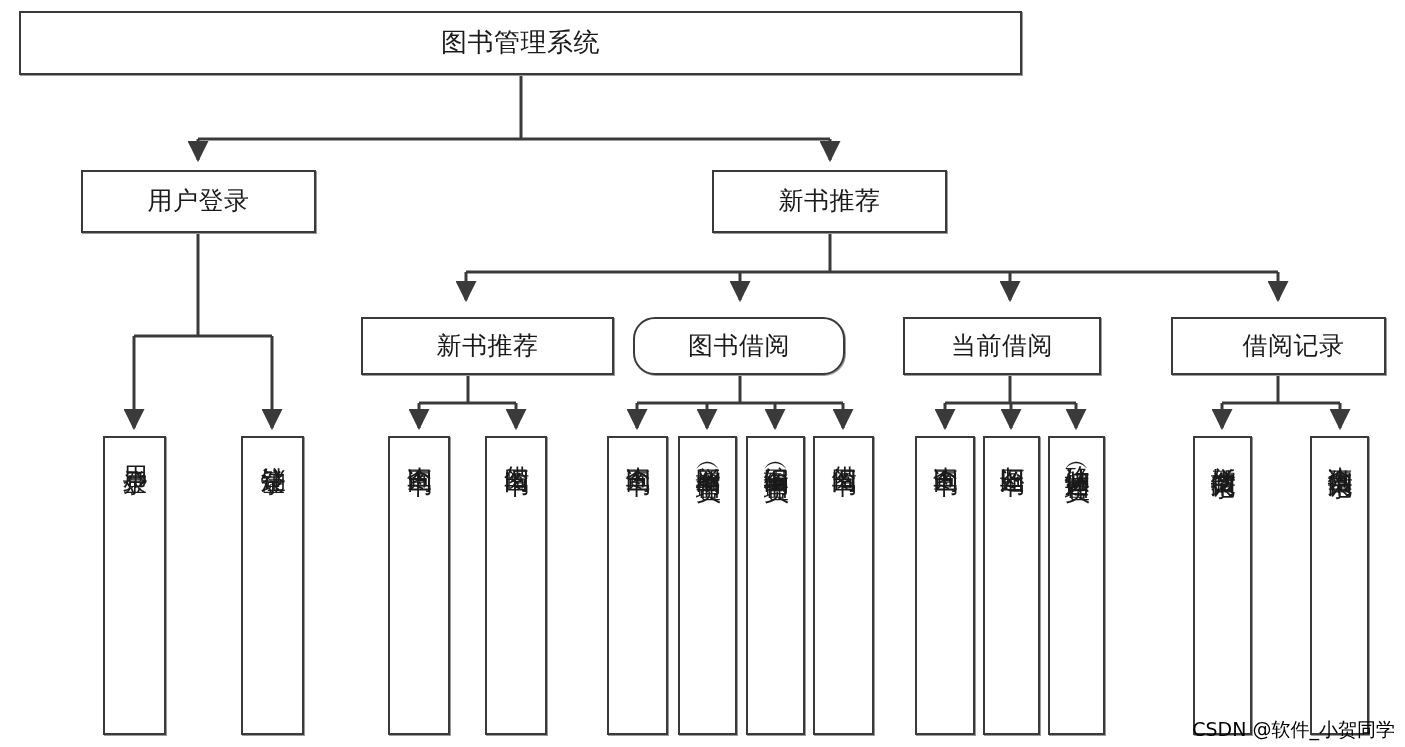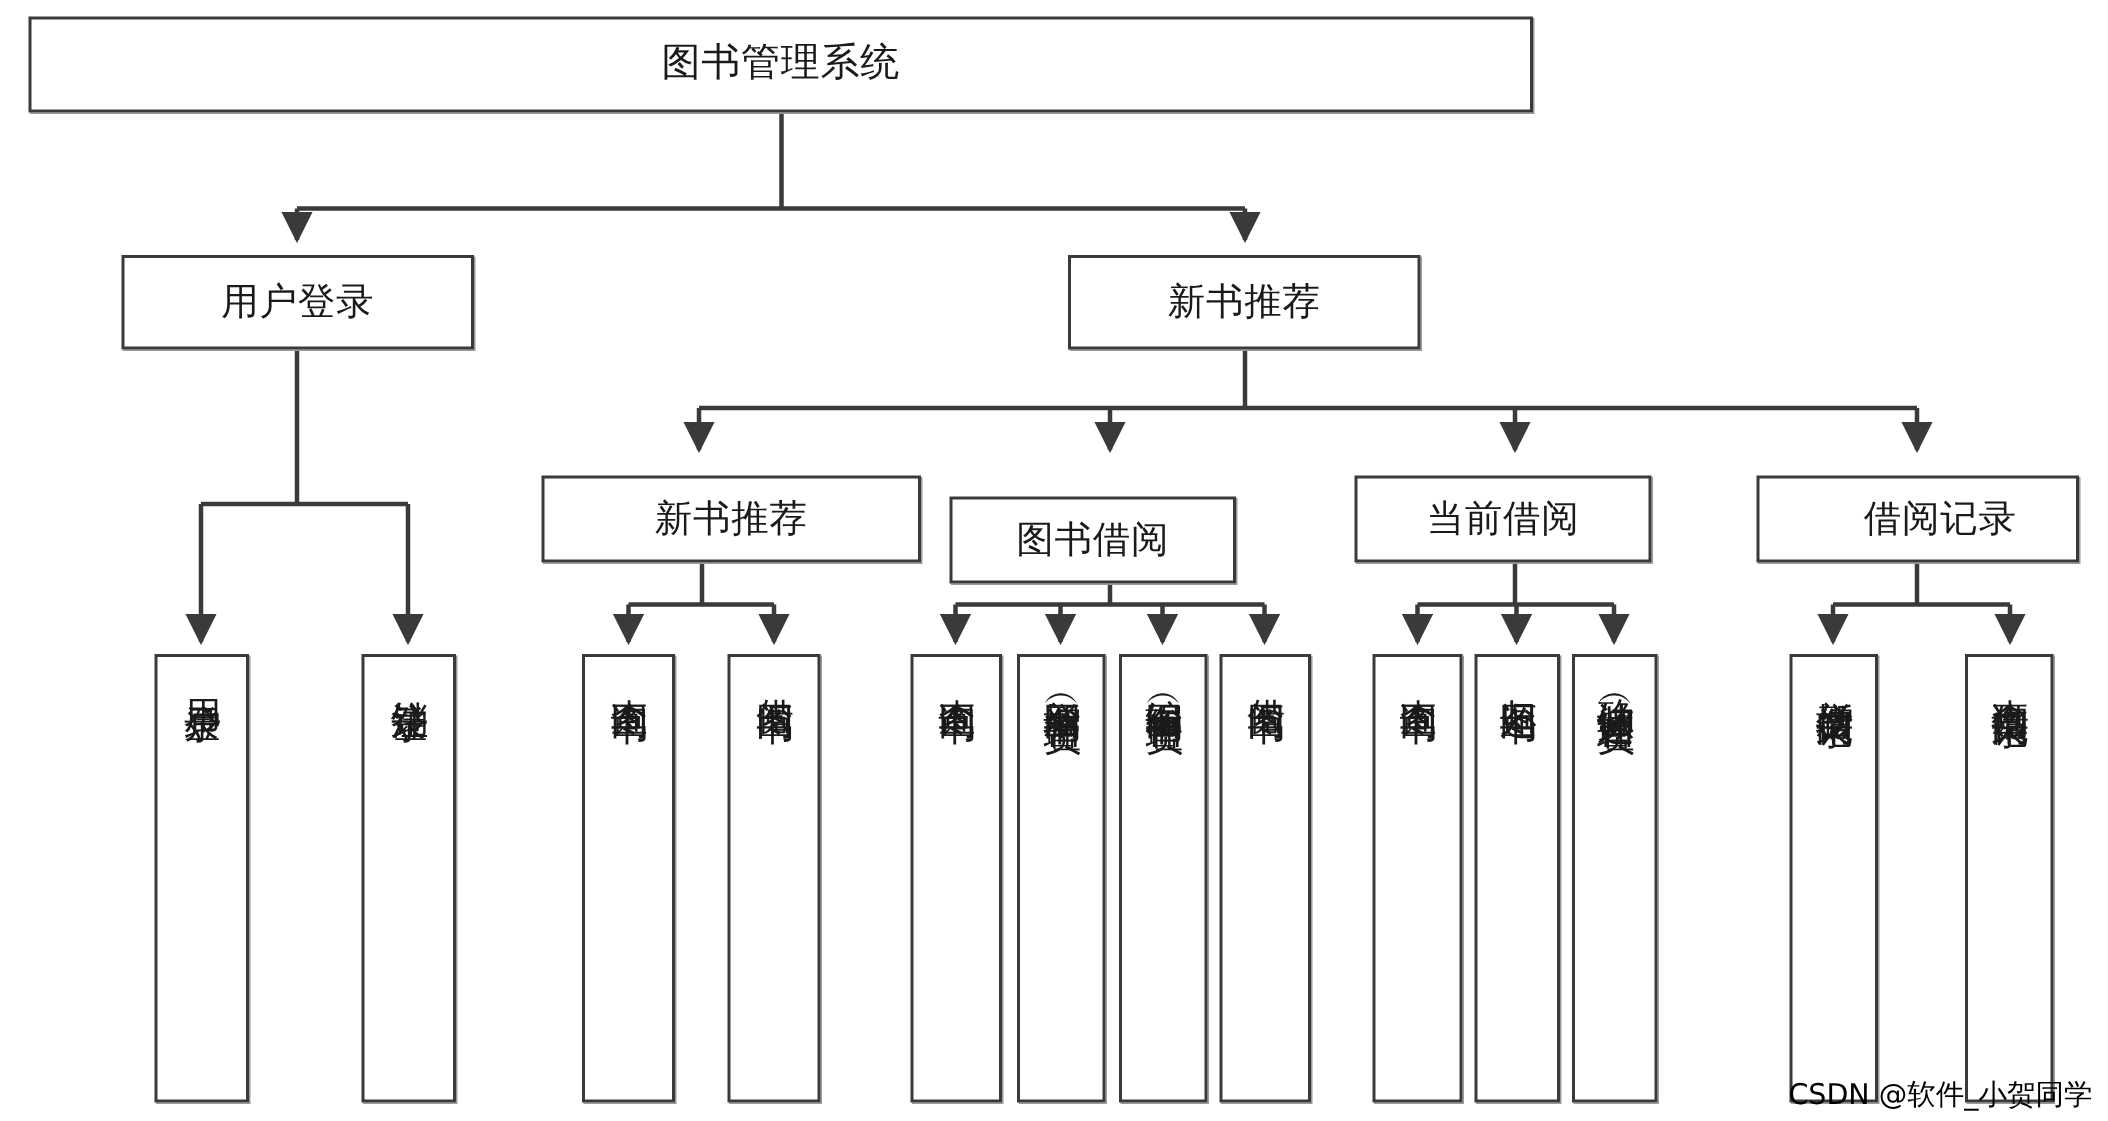--- a/index.html
+++ b/index.html
@@ -136,21 +136,21 @@
   <div class="node horiz" style="left:81px; top:170px; width:235px; height:63px;">
     <span class="node-label">用户登录</span>
   </div>
   <div class="node horiz" style="left:712px; top:170px; width:235px; height:63px;">
     <span class="node-label">新书推荐</span>
   </div>
 
   <div class="node horiz" style="left:361px; top:317px; width:253px; height:58px;">
     <span class="node-label">新书推荐</span>
   </div>
-  <div class="node horiz" style="left:633px; top:331px; width:191px; height:58px;">
+  <div class="node horiz" style="left:633px; top:317px; width:212px; height:58px;border-radius:22px;">
     <span class="node-label">图书借阅</span>
   </div>
   <div class="node horiz" style="left:903px; top:317px; width:198px; height:58px;">
     <span class="node-label">当前借阅</span>
   </div>
   <div class="node horiz" style="left:1171px; top:317px; width:215px; height:58px;padding-left:30px;">
     <span class="node-label">借阅记录</span>
   </div>
 
   <div class="node vert" style="left:103px; top:436px; width:63px; height:299px;">

